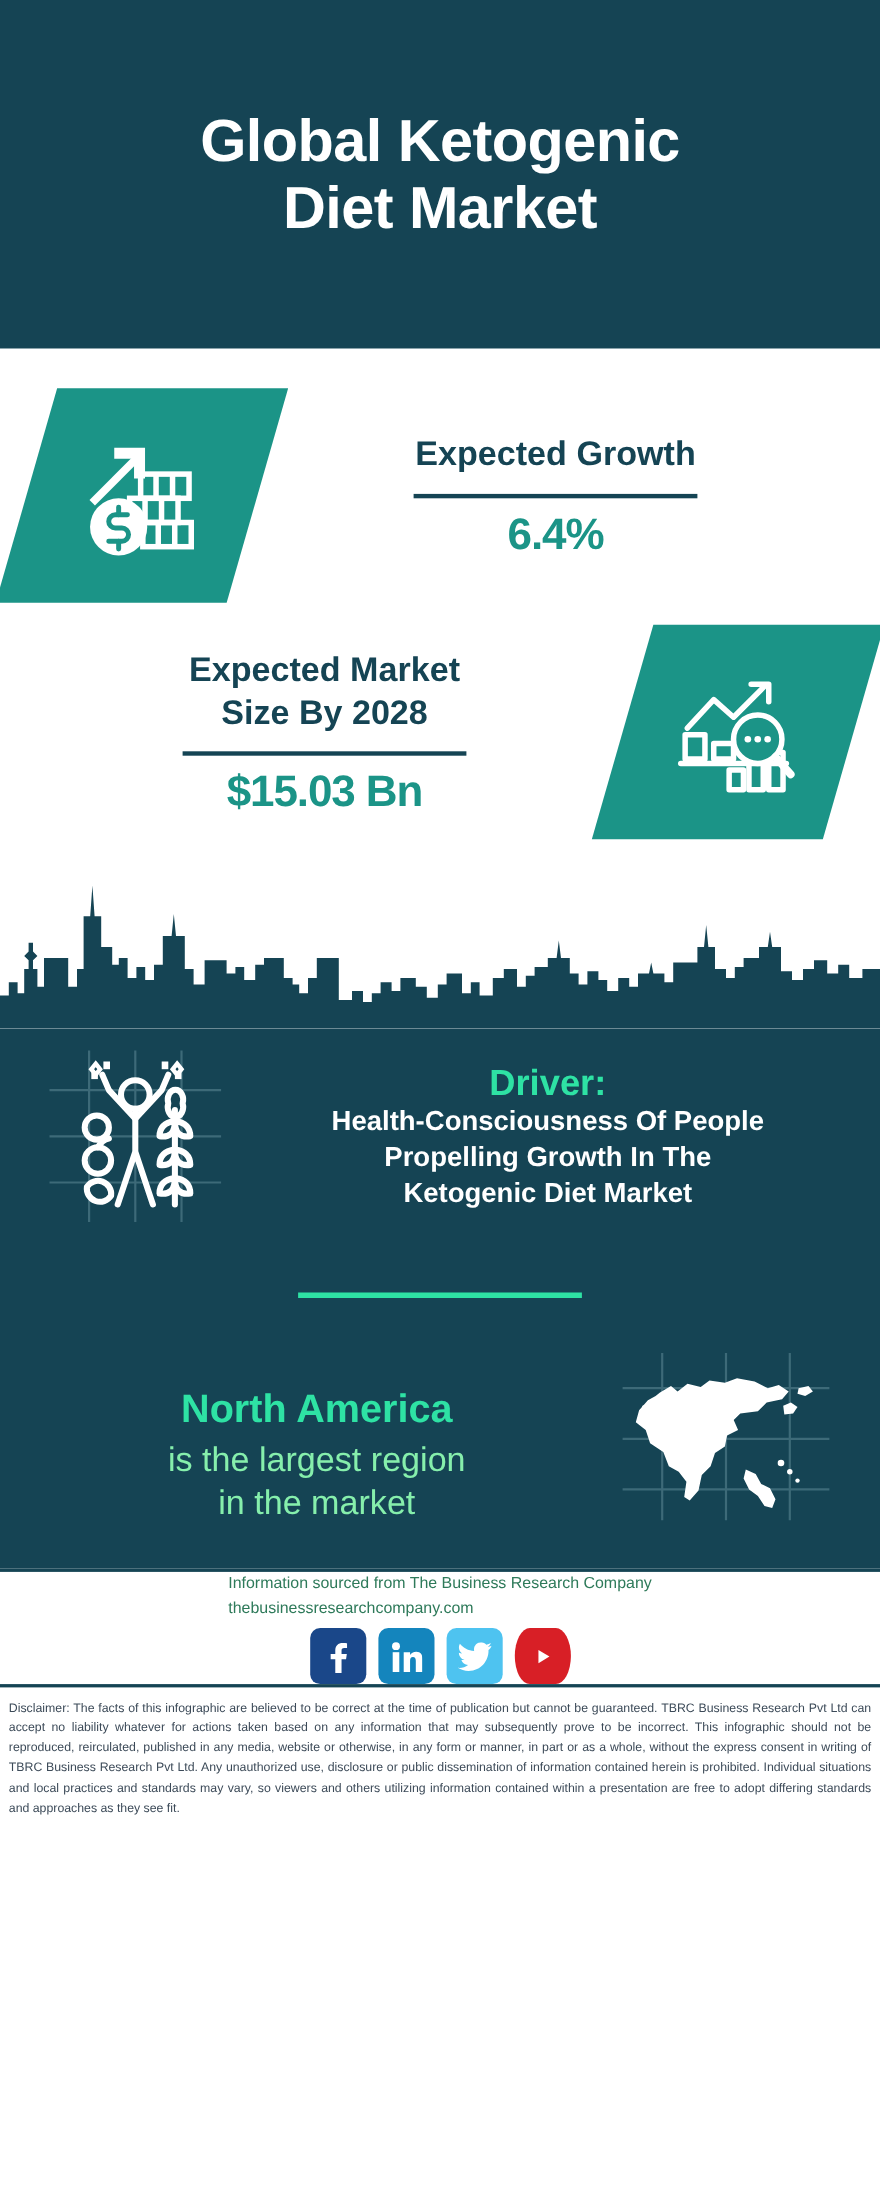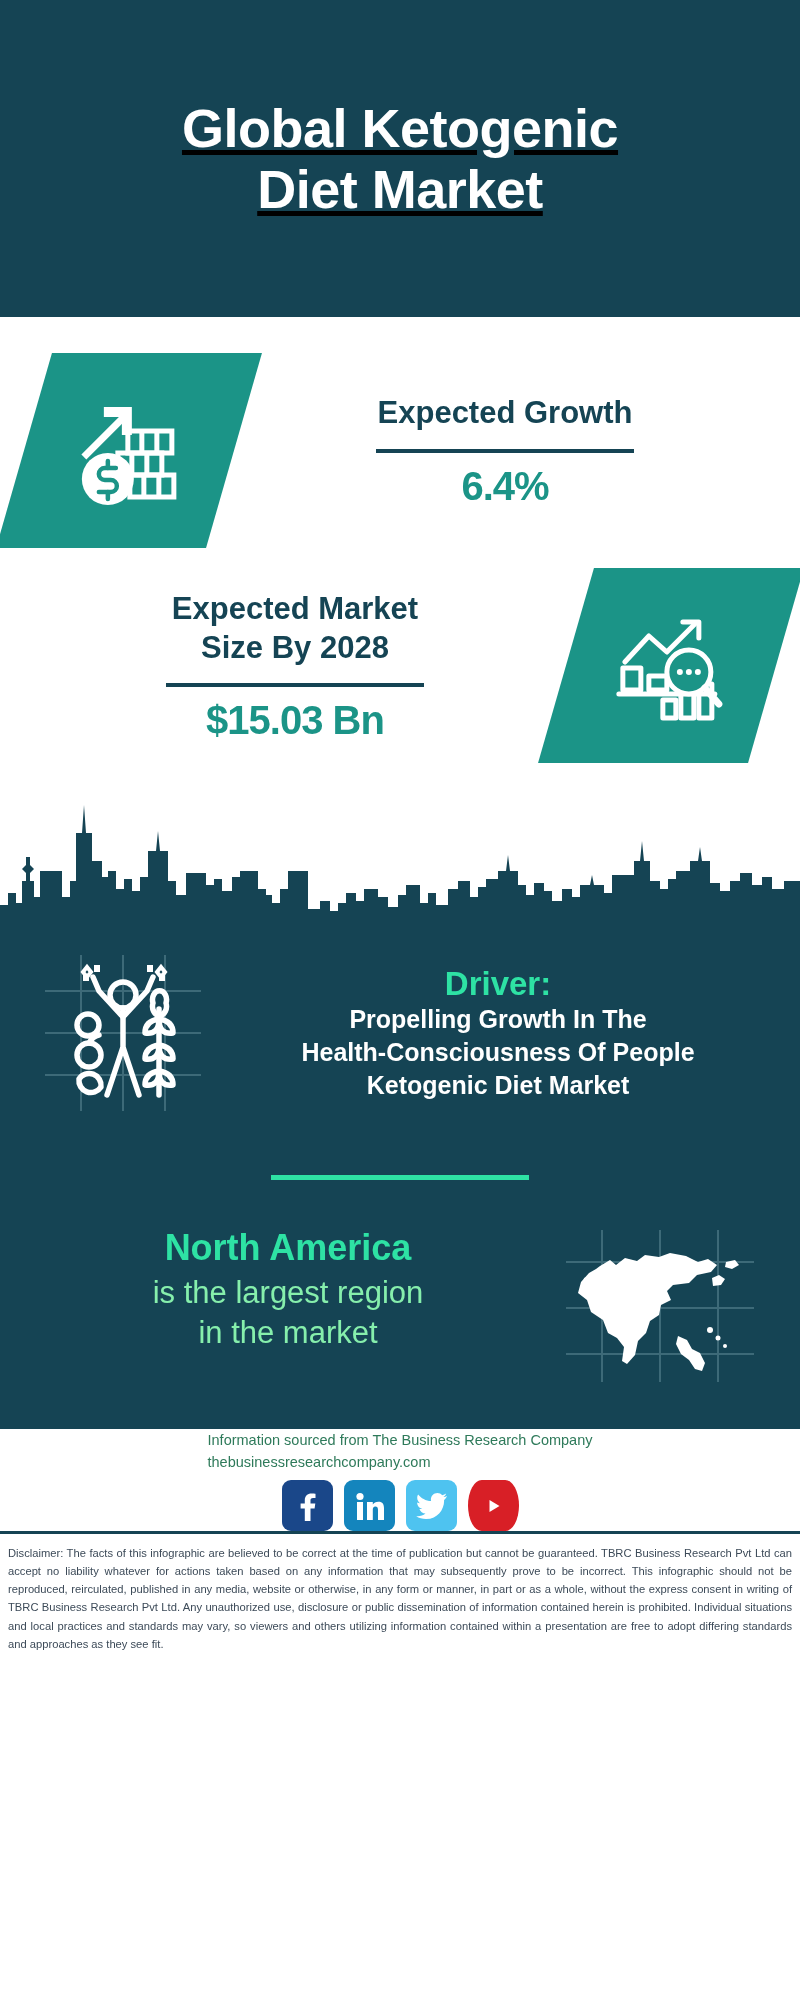--- a/index.html
+++ b/index.html
@@ -13,21 +13,20 @@
   }
 
   
   .header {
     background:#154454;
     height:317px;
     display:flex;
     align-items:center;
     justify-content:center;
     padding:0 40px;
-    text-decoration:underline;
   }
   .header-title {
     color:#ffffff;
     font-size:54px;
     font-weight:bold;
     line-height:1.12;
     text-align:center;
     letter-spacing:-0.5px;
   }
 
@@ -106,21 +105,21 @@
     font-size:25px;
     font-weight:bold;
     line-height:1.32;
   }
 
   .divider-wrap { display:flex; justify-content:center; padding:52px 0 46px 0; }
   .divider { width:258px; height:5px; background:#2ee2a4; }
 
   .region-row {
     display:flex;
-    align-items:flex-start;
+    align-items:flex-end;
     padding:0 30px 30px 30px;
   }
   .region-text { flex:1; text-align:center; padding-right:4px; }
   .region-name {
     color:#2ee2a4;
     font-size:36px;
     font-weight:bold;
     line-height:1.2;
     margin-bottom:4px;
   }
@@ -316,22 +315,22 @@
         </g>
         <g fill="none" stroke="#ffffff" stroke-width="4">
           <path d="M50 20 l4 5 l-4 5 l-4 -5 Z"></path>
           <path d="M124 20 l4 5 l-4 5 l-4 -5 Z"></path>
         </g>
       </svg>
     </div>
     <div class="driver-text">
       <div class="driver-heading">Driver:</div>
       <div class="driver-body">
+        <div>Health-Consciousness Of People</div>
         <div>Propelling Growth In The</div>
-        <div>Health-Consciousness Of People</div>
         <div>Ketogenic Diet Market</div>
       </div>
     </div>
   </div>
 
   <div class="divider-wrap">
     <div class="divider"></div>
   </div>
 
   <div class="region-row">

